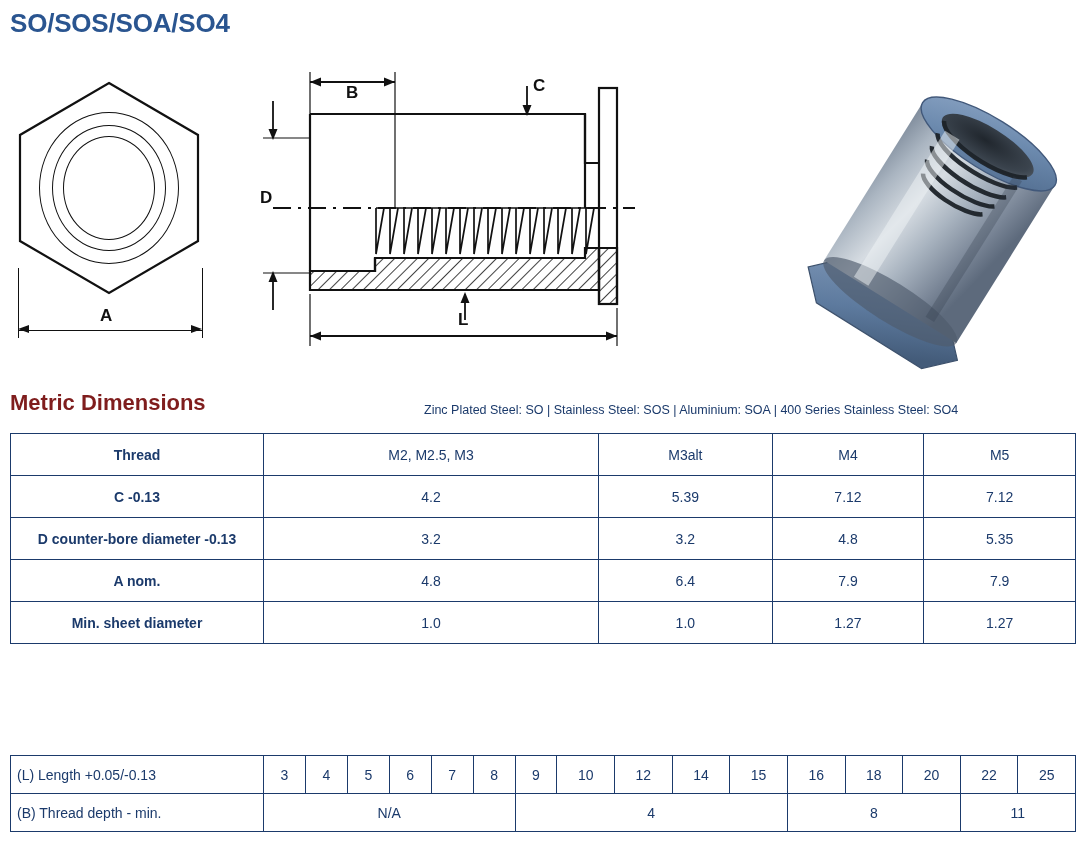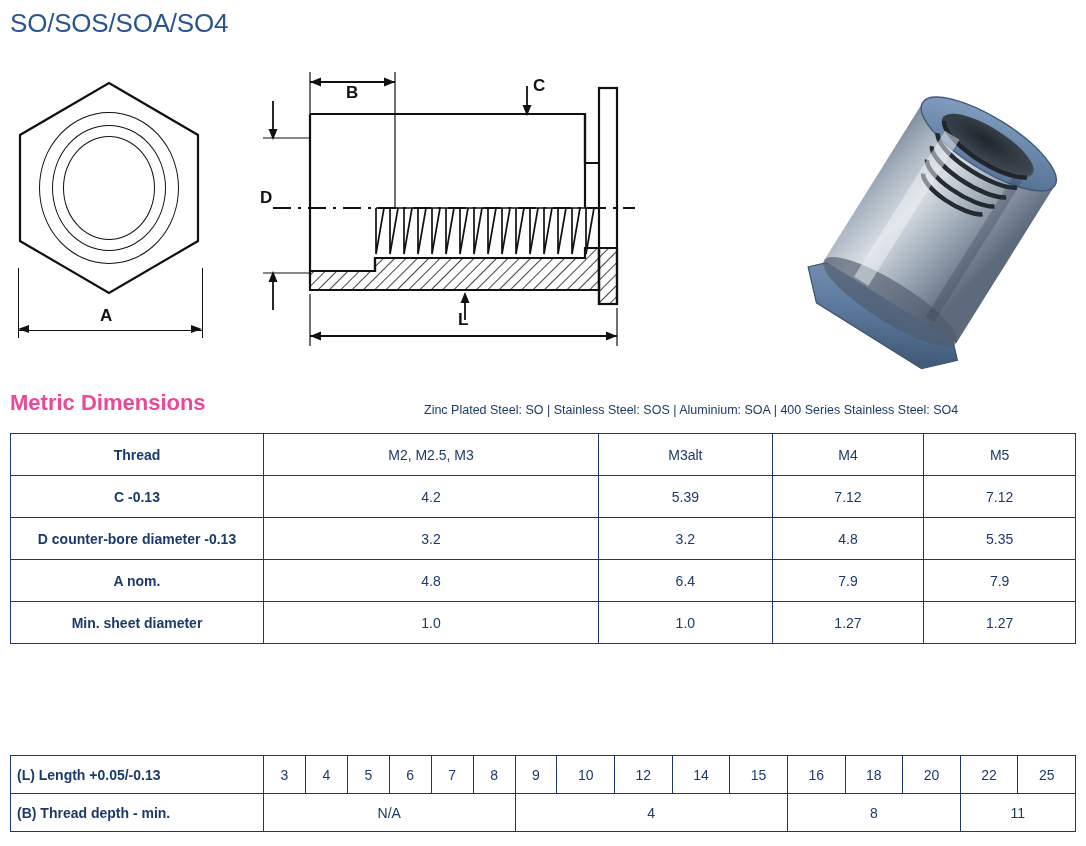--- a/index.html
+++ b/index.html
@@ -22,21 +22,21 @@
   #header {
     position: absolute;
     left: 10px; top: 8px;
     display: flex; align-items: baseline; gap: 14px;
   }
   #title-main {
     font-size: 27px; font-weight: bold; color: #1b3a6b;
     letter-spacing: -0.2px; white-space: nowrap;
   }
   #title-codes {
-    font-size: 26px; font-weight: normal; color: #2a5590;
+    font-size: 26px; font-weight: bold; color: #2a5590;
     letter-spacing: -0.2px; white-space: nowrap;
   }
 
   
   #drawings { position: absolute; left: 0; top: 58px; width: 1086px; height: 320px; }
 
   .lbl {
     position: absolute; font-size: 17px; font-weight: bold;
     color: #111; font-family: "Liberation Sans", sans-serif;
   }
@@ -61,21 +61,21 @@
 
   
   #xs-view { position: absolute; left: 255px; top: 0px; width: 420px; height: 320px; }
 
   
   #photo-view { position: absolute; left: 800px; top: 14px; width: 280px; height: 300px; }
 
   
   #metric-head {
     position: absolute; left: 10px; top: 390px;
-    font-size: 22px; font-weight: bold; color: #ec4899;
+    font-size: 22px; font-weight: bold; color: #7f1d1d;
   }
   #materials-legend {
     position: absolute; left: 424px; top: 403px;
     font-size: 12.5px; color: #1b3a6b; white-space: nowrap;
   }
 
   
   table { border-collapse: collapse; position: absolute; }
   #dims-table {
     left: 10px; top: 433px; width: 1066px;
@@ -95,21 +95,21 @@
   #length-table {
     left: 10px; top: 755px; width: 1066px;
   }
   #length-table td {
     border: 1px solid #1b3a6b;
     height: 38px; padding: 0 6px;
     font-size: 14px; color: #1b3a6b;
     text-align: center; vertical-align: middle;
   }
   #length-table .rowlabel {
-    text-align: left; font-weight: bold; width: 253px; 
+    text-align: left; font-weight: normal; width: 253px; 
   }
 </style>
 </head>
 <body>
 
 <div id="page">
 
   <div id="header">
     <span id="title-codes">SO/SOS/SOA/SO4</span>
   </div>

